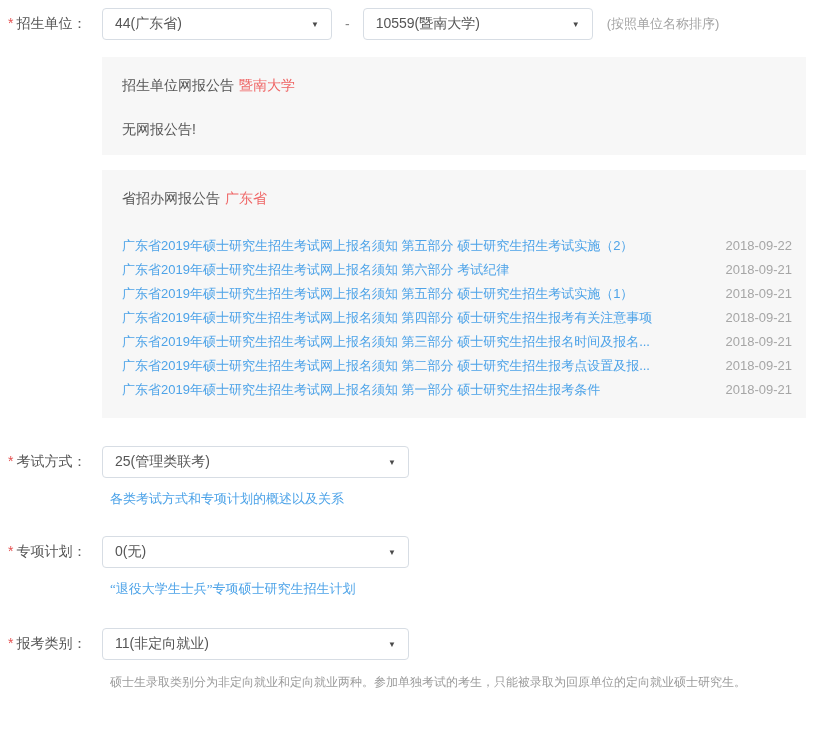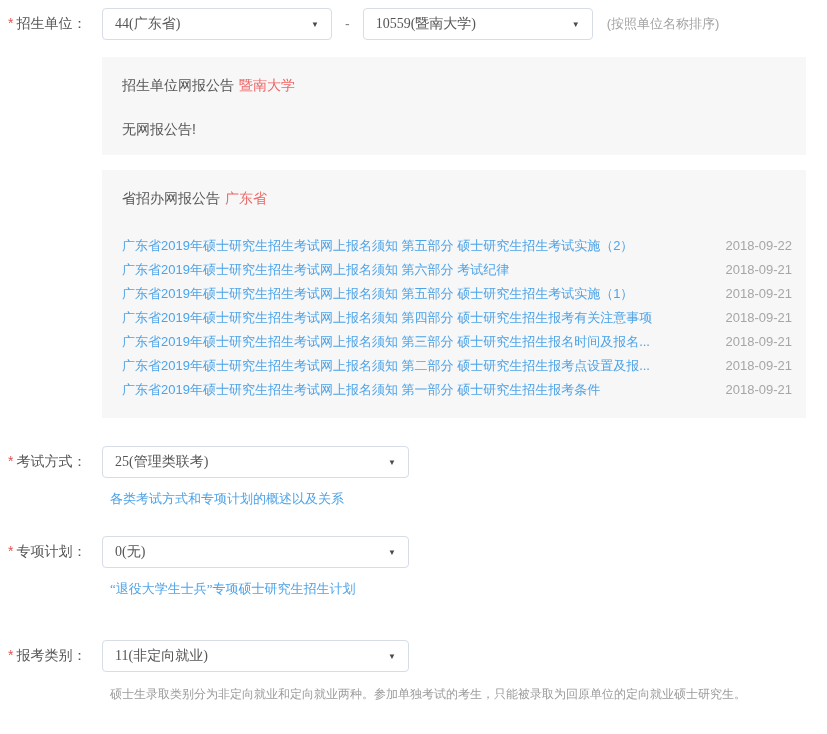--- a/index.html
+++ b/index.html
@@ -8,21 +8,21 @@
     font-family:"Liberation Sans","DejaVu Sans",sans-serif;
     font-size:14px;color:#555;
   }
   .page{padding-top:8px}
   .row{display:flex;align-items:center;padding-left:8px}
   .form-label{width:94px;flex:none;font-size:14px;color:#555;white-space:nowrap}
   .asterisk{color:#e45050;margin-right:3px}
   .select{
     height:32px;border:1px solid #d7dde4;border-radius:4px;background:#fff;
     display:flex;align-items:center;justify-content:space-between;
-    padding:0 12px;box-sizing:border-box;cursor:pointer;font-family:Liberation Serif, serif;
+    padding:0 12px;box-sizing:border-box;cursor:pointer;
   }
   .select .val{color:#555;white-space:nowrap}
   .select .arrow{font-size:8px;color:#4a4a4a;margin-left:8px}
   .w230{width:230px}
   .w305{width:307px}
   .dash{margin:0 13px;color:#888}
   .sort-note{margin-left:14px;color:#a3a3a3;font-size:13px}
 
   .panel{
     margin:17px 0 0 102px;width:704px;box-sizing:border-box;
@@ -31,21 +31,21 @@
   .panel.second{margin-top:15px}
   .panel-title{font-size:14px;color:#555;margin-bottom:26px}
   .panel-title .hl{color:#ef6565;margin-left:5px}
   .panel-body{font-size:14px;color:#555}
   .notice-list{list-style:none;margin:0;padding:0}
   .notice-item{display:flex;justify-content:space-between;align-items:flex-start;line-height:24px}
   .notice-link{color:#4da3e8;font-size:13px;cursor:pointer;white-space:nowrap}
   .notice-date{color:#a6a6a6;font-size:13px;flex:none;margin-left:12px}
 
   .mt28{margin-top:28px}
-  .mt30{margin-top:42px}
+  .mt30{margin-top:30px}
   .sub-link{
     display:inline-block;margin:12px 0 0 110px;font-size:13px;
     color:#4da3e8;cursor:pointer;font-family:Liberation Serif, serif;
   }
   .hint{margin:14px 20px 0 110px;font-size:12px;color:#9b9b9b}
 </style>
 </head>
 <body>
 
 <div class="page">

